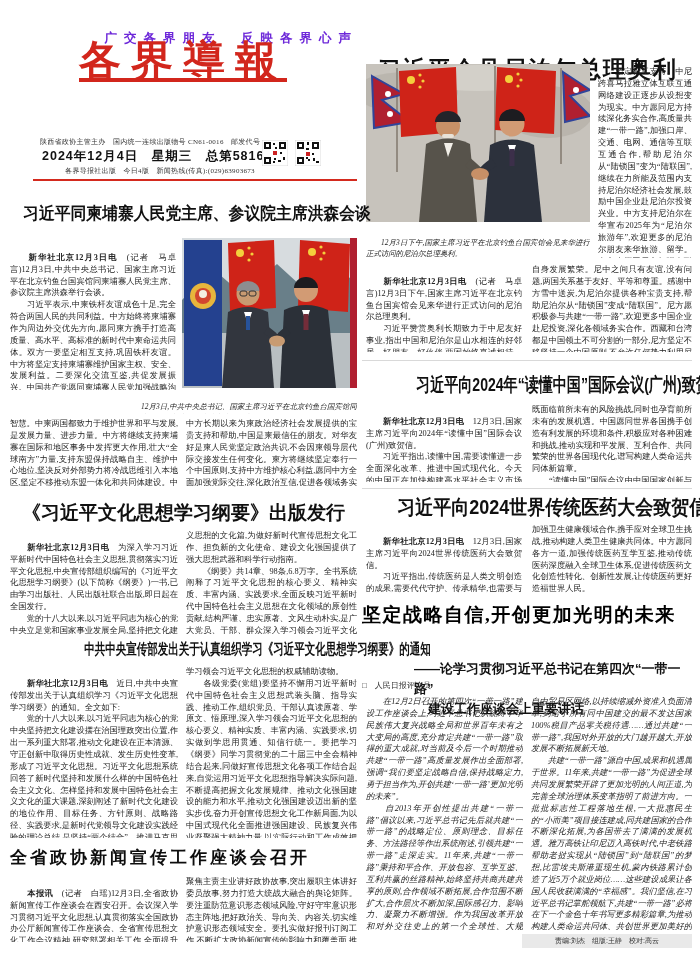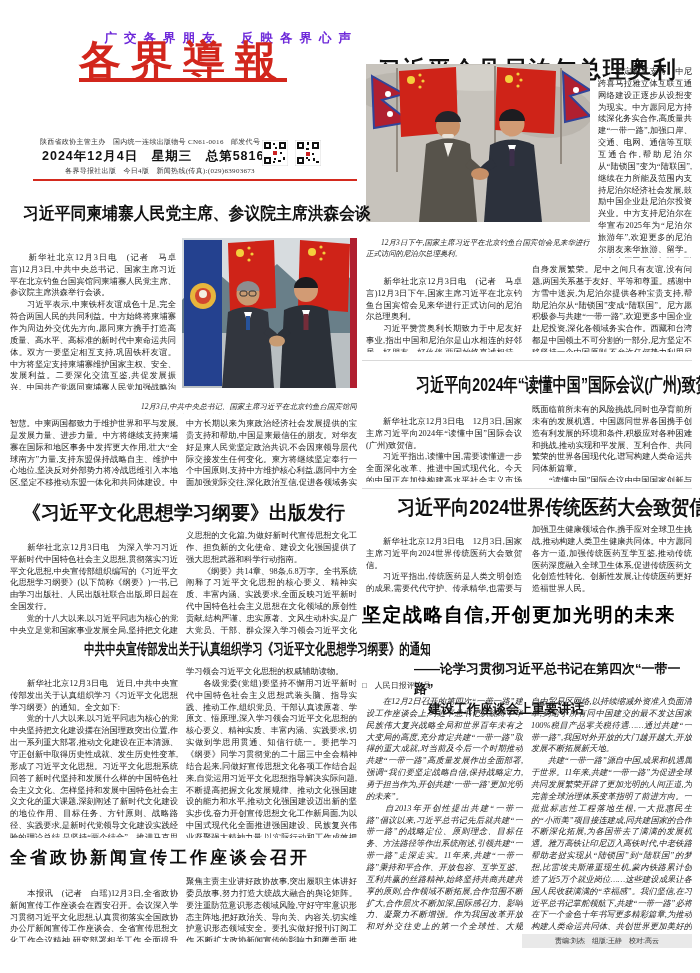--- a/index.html
+++ b/index.html
@@ -7,21 +7,21 @@
        font-family:"Liberation Serif",serif;color:#1a1a1a;}
   .abs{position:absolute;}
   .hl{font-family:"Liberation Sans",sans-serif;font-weight:bold;color:#101010;
       text-align:center;white-space:nowrap;}
   .sq74{transform:scaleX(.74);transform-origin:center;}
   .sq90{transform:scaleX(.90);transform-origin:center;}
   .sq93{transform:scaleX(.93);transform-origin:center;}
   .sq70{transform:scaleX(.70);transform-origin:center;}
   .coltext{font-size:8.3px;line-height:1.43;text-align:justify;color:#232323;
            overflow:hidden;white-space:pre-line;margin:0;}
-  .coltext b{font-weight:normal;}
+  .coltext b{font-weight:bold;}
   .kai{font-style:italic;}
   .caption{font-size:7.4px;line-height:1.4;font-style:italic;color:#222;
            text-align:justify;overflow:hidden;white-space:pre-line;margin:0;}
   .rule-red{background:#d42a1e;height:2px;}
   .rule-gray{background:#d9d9d9;height:1px;}
   .masthead-title{font-family:"DejaVu Serif",serif;font-weight:bold;color:#d2261c;
       text-align:center;letter-spacing:10px;line-height:1;}
   .slogan{font-family:"Liberation Serif",serif;font-weight:bold;color:#6d28d9;
       text-align:right;letter-spacing:7px;}
   .mh-small{font-size:7px;color:#333;text-align:center;letter-spacing:.3px;}

